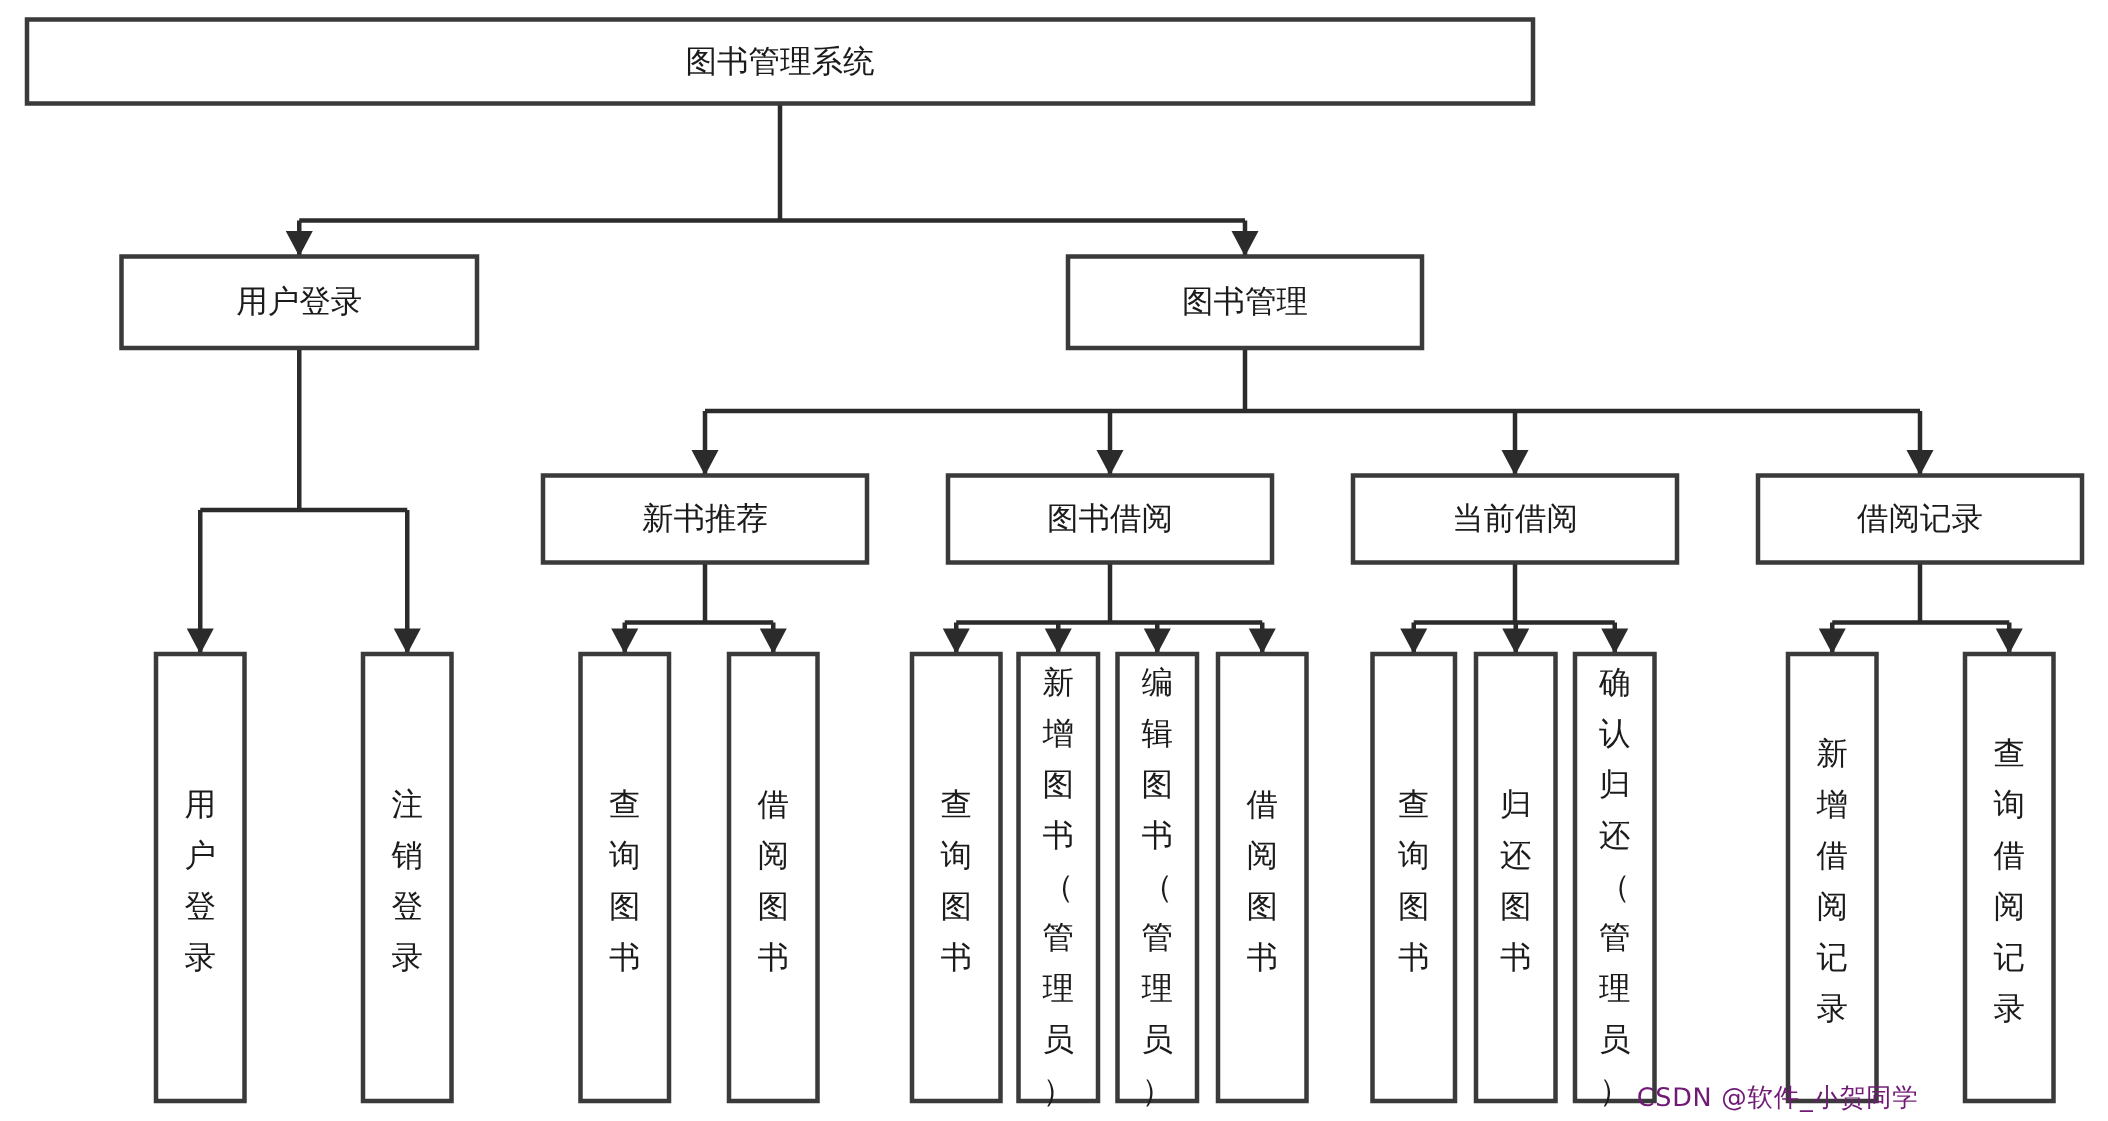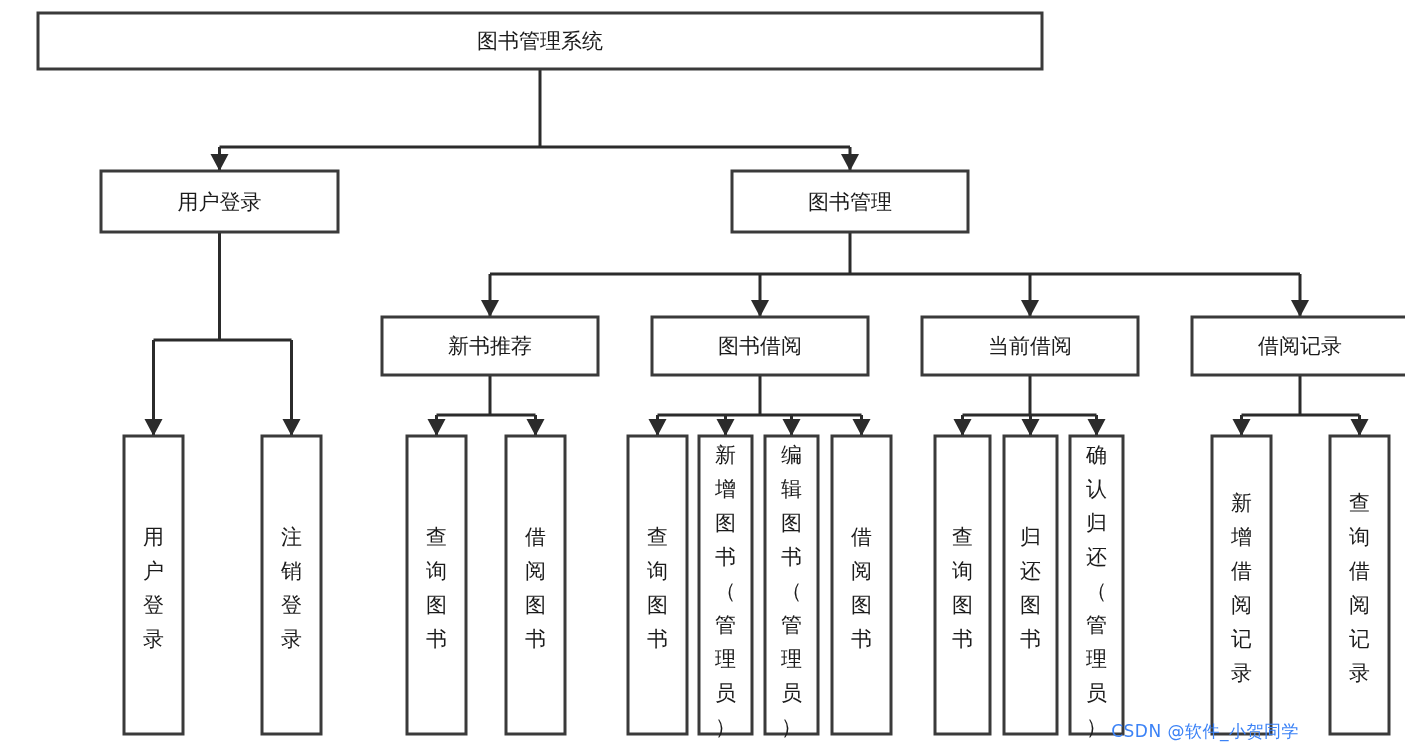--- a/index.html
+++ b/index.html
@@ -13,21 +13,20 @@
     position: relative;
     font-family: "DejaVu Sans", "Liberation Sans", sans-serif;
     overflow: hidden;
   }
   #diagram-root {
     position: absolute;
     top: 0;
     left: 0;
     width: 1287px;
     height: 747px;
-    padding-left: 20px;
   }
   svg.tree {
     display: block;
     width: 1405px;
     height: 747px;
   }
   .node-rect {
     fill: #ffffff;
     stroke: #3a3a3a;
     stroke-width: 3;
@@ -53,21 +52,21 @@
   .arrow-head {
     fill: #2b2b2b;
     stroke: none;
   }
   .watermark {
     position: absolute;
     right: 8px;
     bottom: 4px;
     font-family: "DejaVu Sans", "Liberation Sans", sans-serif;
     font-size: 17px;
-    color: #3b82f6;
+    color: #701a75;
     white-space: nowrap;
     letter-spacing: 0.5px;
     user-select: none;
   }
 </style>
 </head>
 <body>
 
 <div id="diagram-root">
   <svg class="tree" viewBox="0 0 1405 747">

